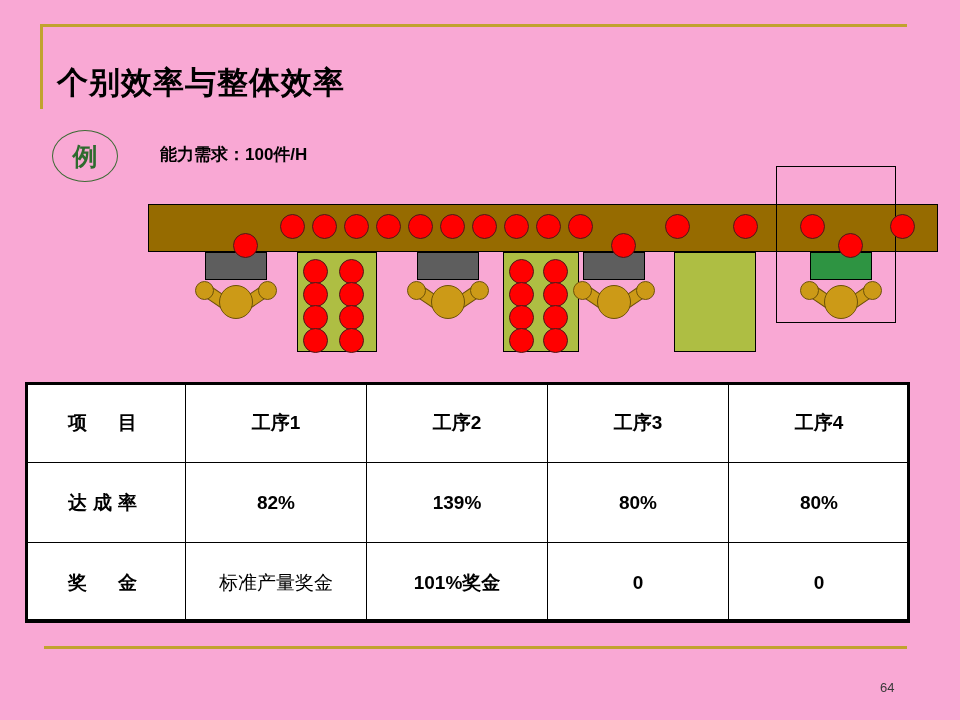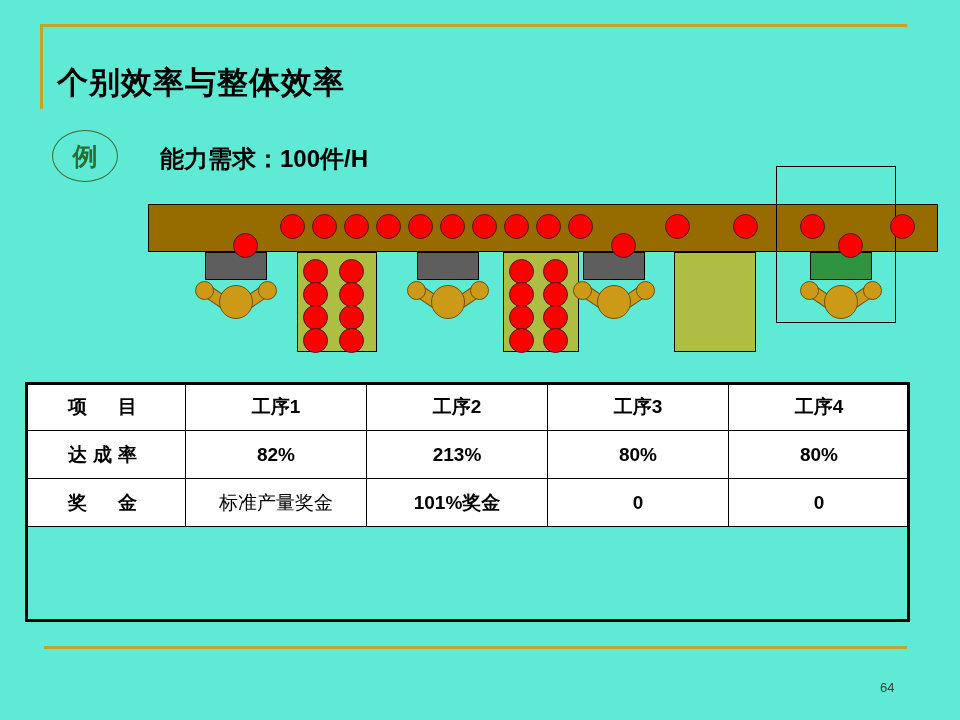--- a/index.html
+++ b/index.html
@@ -7,21 +7,21 @@
     padding: 0;
     background: #ffffff;
   }
   body {
     font-family: "Liberation Sans", "DejaVu Sans", sans-serif;
   }
   #slide {
     position: relative;
     width: 960px;
     height: 720px;
-    background: #5eead4;
+    background: #f9a8d4;
     overflow: hidden;
   }
 
   
   .rule-top {
     position: absolute;
     left: 40px;
     top: 24px;
     width: 867px;
     height: 3px;
@@ -78,21 +78,21 @@
     align-items: center;
     justify-content: center;
     font-size: 25px;
     font-weight: bold;
     color: #2E6B2E;
   }
   .demand-text {
     position: absolute;
     left: 160px;
     top: 143px;
-    font-size: 24px;
+    font-size: 17px;
     font-weight: bold;
     color: #000000;
     white-space: nowrap;
     text-align: right;
   }
 
   
   #diagram {
     position: absolute;
     left: 0;
@@ -185,21 +185,21 @@
     table-layout: fixed;
     background: #ffffff;
   }
   table.grid td {
     border: 1.3px solid #000000;
     height: 47px;
     text-align: center;
     vertical-align: middle;
     font-size: 19px;
     color: #000000;
-    padding: 0;
+    padding: 16px;
   }
   table.grid .col-item   { width: 160px; }
   table.grid .col-proc   { width: 181px; }
   td.bold   { font-weight: bold; }
   td.normal { font-weight: normal; }
   td.hdr    { font-weight: bold; }
   td.itemlbl{ font-weight: bold; letter-spacing: 6px; padding-left: 6px; }
 
   .table-outline {
     position: absolute;
@@ -315,21 +315,21 @@
         <tr>
           <td class="itemlbl">项　目</td>
           <td class="hdr">工序1</td>
           <td class="hdr">工序2</td>
           <td class="hdr">工序3</td>
           <td class="hdr">工序4</td>
         </tr>
         <tr>
           <td class="itemlbl">达成率</td>
           <td class="bold">82%</td>
-          <td class="bold">213%</td>
+          <td class="bold">139%</td>
           <td class="bold">80%</td>
           <td class="bold">80%</td>
         </tr>
         <tr>
           <td class="itemlbl">奖　金</td>
           <td class="normal">标准产量奖金</td>
           <td class="bold">101%奖金</td>
           <td class="bold">0</td>
           <td class="bold">0</td>
         </tr>

